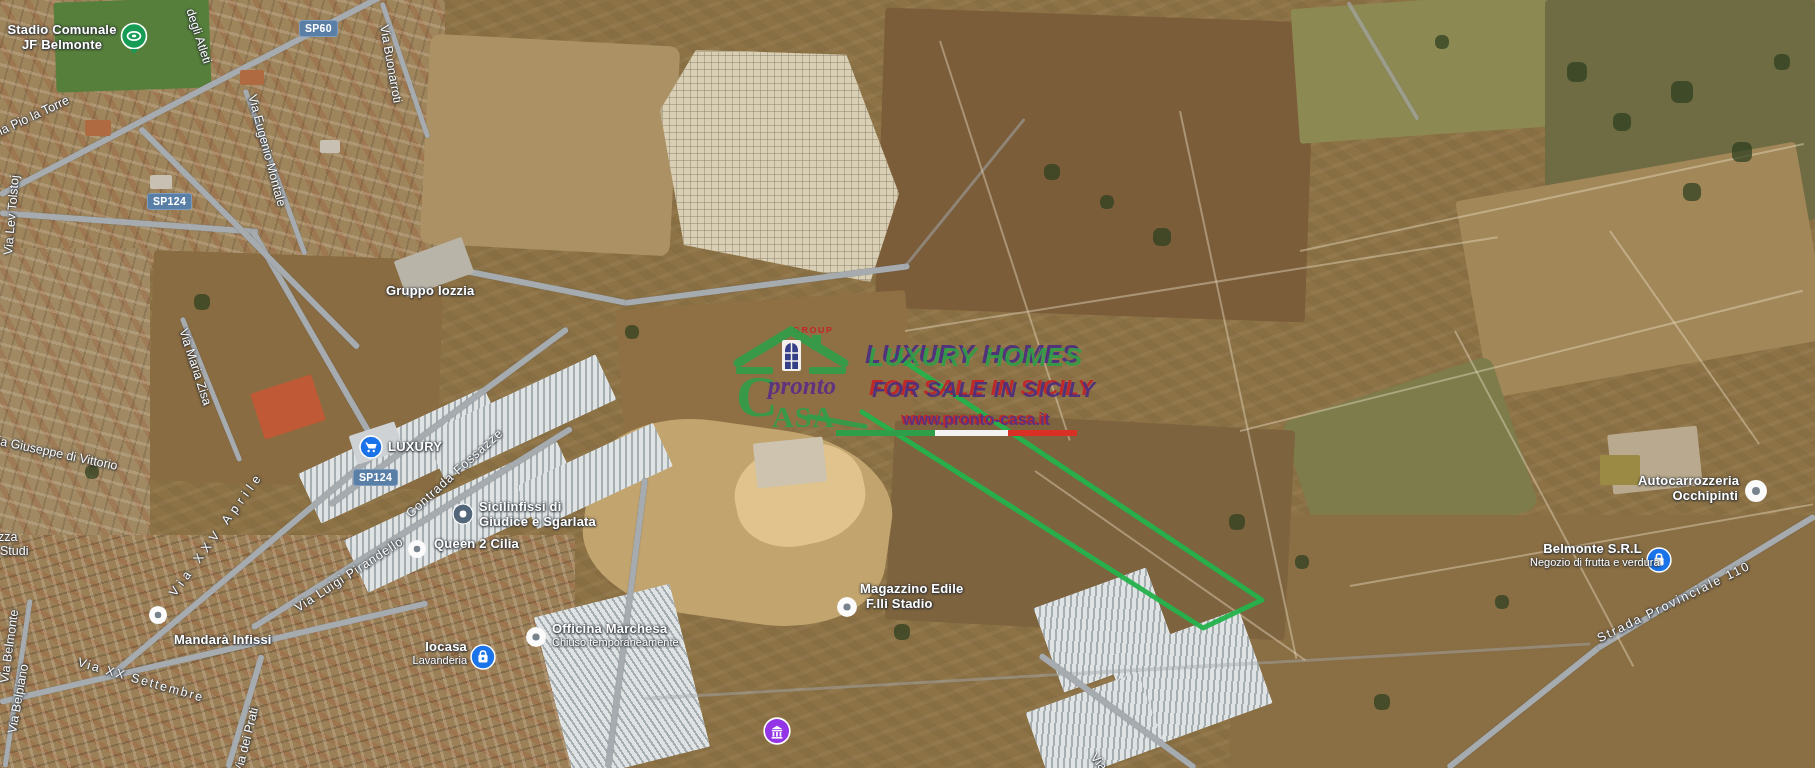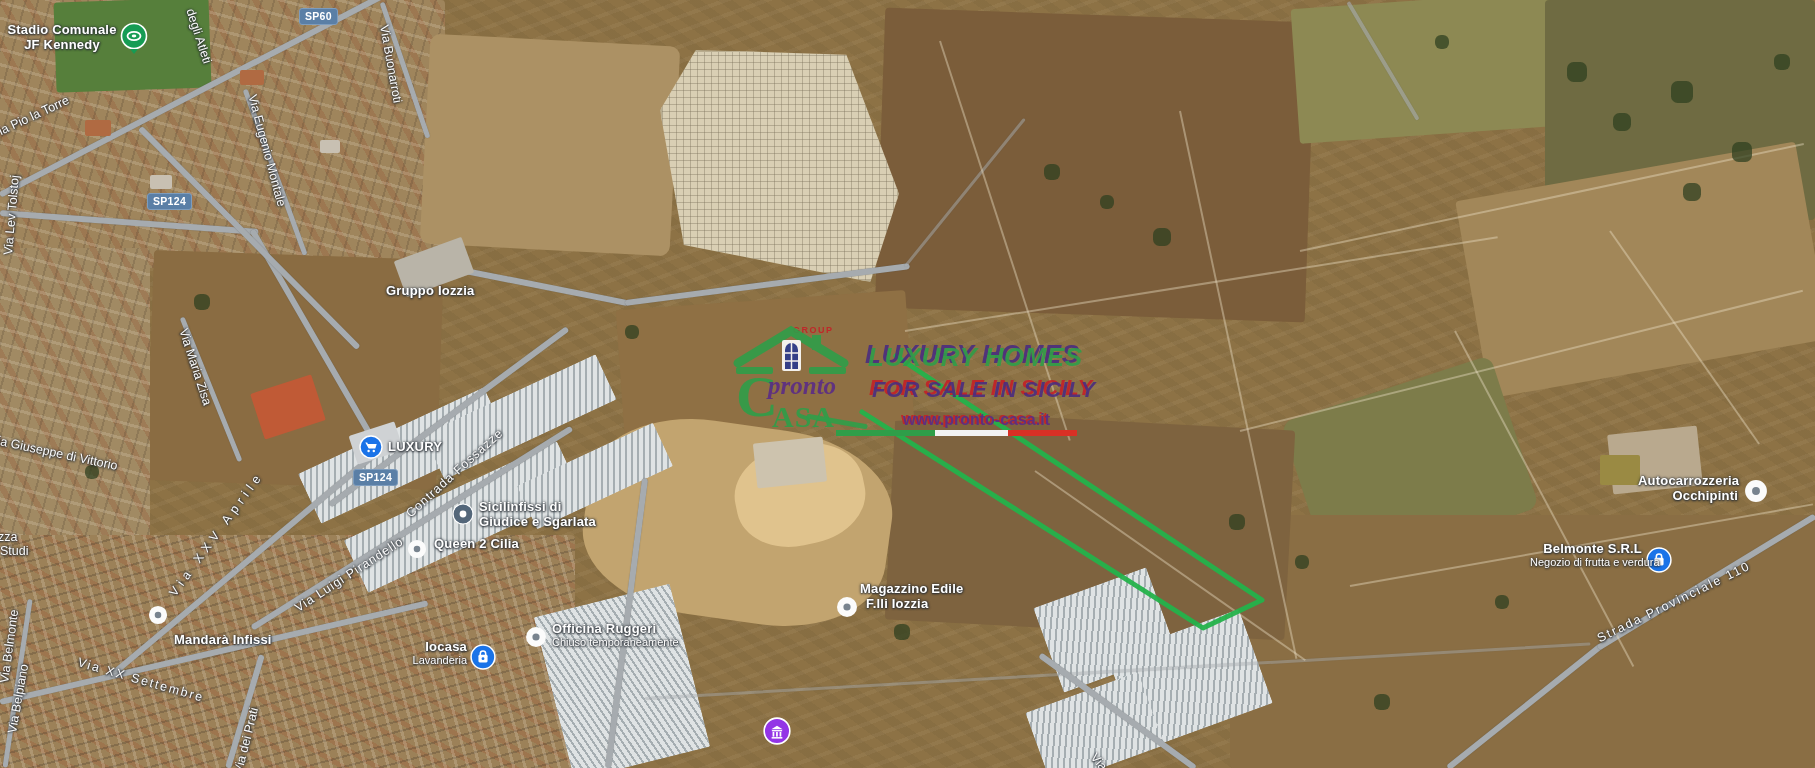--- a/index.html
+++ b/index.html
@@ -123,21 +123,21 @@
   <i class="bld" style="left:755px;top:440px;width:70px;height:45px;background:#cdc3ae;transform:rotate(-6deg);"></i>
   <i class="bld" style="left:85px;top:120px;width:26px;height:16px;background:#b06a42;"></i>
   <i class="bld" style="left:150px;top:175px;width:22px;height:14px;background:#c8c0b2;"></i>
   <i class="bld" style="left:240px;top:70px;width:24px;height:15px;background:#b06a42;"></i>
   <i class="bld" style="left:320px;top:140px;width:20px;height:13px;background:#c8c0b2;"></i>
   <i class="bld" style="left:1610px;top:430px;width:90px;height:60px;background:#b9a98e;transform:rotate(-6deg);"></i>
   <i class="bld" style="left:1600px;top:455px;width:40px;height:30px;background:#9a8a43;"></i>
 
   <i class="trees" style="left:0;top:0;box-shadow:1050px 170px 0 6px,1105px 200px 0 5px,1160px 235px 0 7px,1575px 70px 0 8px,1620px 120px 0 7px,1680px 90px 0 9px,1740px 150px 0 8px,1780px 60px 0 6px,1690px 190px 0 7px,1440px 40px 0 5px,1235px 520px 0 6px,1300px 560px 0 5px,900px 630px 0 6px,630px 330px 0 5px,200px 300px 0 6px,90px 470px 0 5px,1380px 700px 0 6px,1500px 600px 0 5px;"></i>
 
-  <span class="badge" style="left:299px;top:8px;">SP60</span>
+  <span class="badge" style="left:299px;top:20px;">SP60</span>
   <span class="badge" style="left:147px;top:193px;">SP124</span>
   <span class="badge" style="left:353px;top:469px;">SP124</span>
 
   <span class="lbl rl" style="left:190px;top:2px;transform:rotate(72deg);">degli Atleti</span>
   <span class="lbl rl" style="left:384px;top:18px;transform:rotate(80deg);">Via Buonarroti</span>
   <span class="lbl rl" style="left:-8px;top:128px;transform:rotate(-25deg);">Via Pio la Torre</span>
   <span class="lbl rl" style="left:8px;top:248px;transform:rotate(-85deg);">Via Lev Tolstoj</span>
   <span class="lbl rl" style="left:252px;top:88px;transform:rotate(75deg);">Via Eugenio Montale</span>
   <span class="lbl rl" style="left:183px;top:322px;transform:rotate(72deg);">Via Maria Zisa</span>
   <span class="lbl rl" style="left:-10px;top:432px;transform:rotate(12deg);">Via Giuseppe di Vittorio</span>
@@ -227,41 +227,41 @@
       <rect x="7.6" y="11.2" width="8.8" height="1.1" fill="#fff"></rect>
       <rect x="8.2" y="12.8" width="1.5" height="4" fill="#fff"></rect>
       <rect x="11.2" y="12.8" width="1.5" height="4" fill="#fff"></rect>
       <rect x="14.2" y="12.8" width="1.5" height="4" fill="#fff"></rect>
       <rect x="7.4" y="17.2" width="9.2" height="1.3" fill="#fff"></rect>
     </svg>
   </span>
 
   <div class="lbl z10" style="left:6px;top:22px;width:112px;text-align:center;">
     <div class="poi">Stadio Comunale</div>
-    <div class="poi">JF Kennedy</div>
+    <div class="poi">JF Belmonte</div>
   </div>
   <div class="lbl poi z10" style="left:386px;top:283px;">Gruppo Iozzia</div>
   <div class="lbl poi z10" style="left:388px;top:439px;">LUXURY</div>
   <div class="lbl z10" style="left:479px;top:499px;">
     <div class="poi">Sicilinfissi di</div>
     <div class="poi">Giudice e Sgarlata</div>
   </div>
   <div class="lbl poi z10" style="left:434px;top:536px;">Queen 2 Cilia</div>
   <div class="lbl poi z10" style="left:174px;top:632px;">Mandarà Infissi</div>
   <div class="lbl z10" style="left:552px;top:621px;">
-    <div class="poi">Officina Ruggeri</div>
+    <div class="poi">Officina Marchesa</div>
     <div class="poi-sub">Chiuso temporaneamente</div>
   </div>
   <div class="lbl z10" style="left:383px;top:639px;width:84px;text-align:right;">
     <div class="poi">Iocasa</div>
     <div class="poi-sub">Lavanderia</div>
   </div>
   <div class="lbl z10" style="left:860px;top:581px;">
     <div class="poi">Magazzino Edile</div>
-    <div class="poi" style="margin-left:6px;">F.lli Iozzia</div>
+    <div class="poi" style="margin-left:6px;">F.lli Stadio</div>
   </div>
   <div class="lbl z10" style="left:1638px;top:473px;width:100px;text-align:right;">
     <div class="poi">Autocarrozzeria</div>
     <div class="poi">Occhipinti</div>
   </div>
   <div class="lbl z10" style="left:1530px;top:541px;width:112px;text-align:right;">
     <div class="poi">Belmonte S.R.L</div>
     <div class="poi-sub" style="white-space:nowrap;">Negozio di frutta e verdura</div>
   </div>
 

